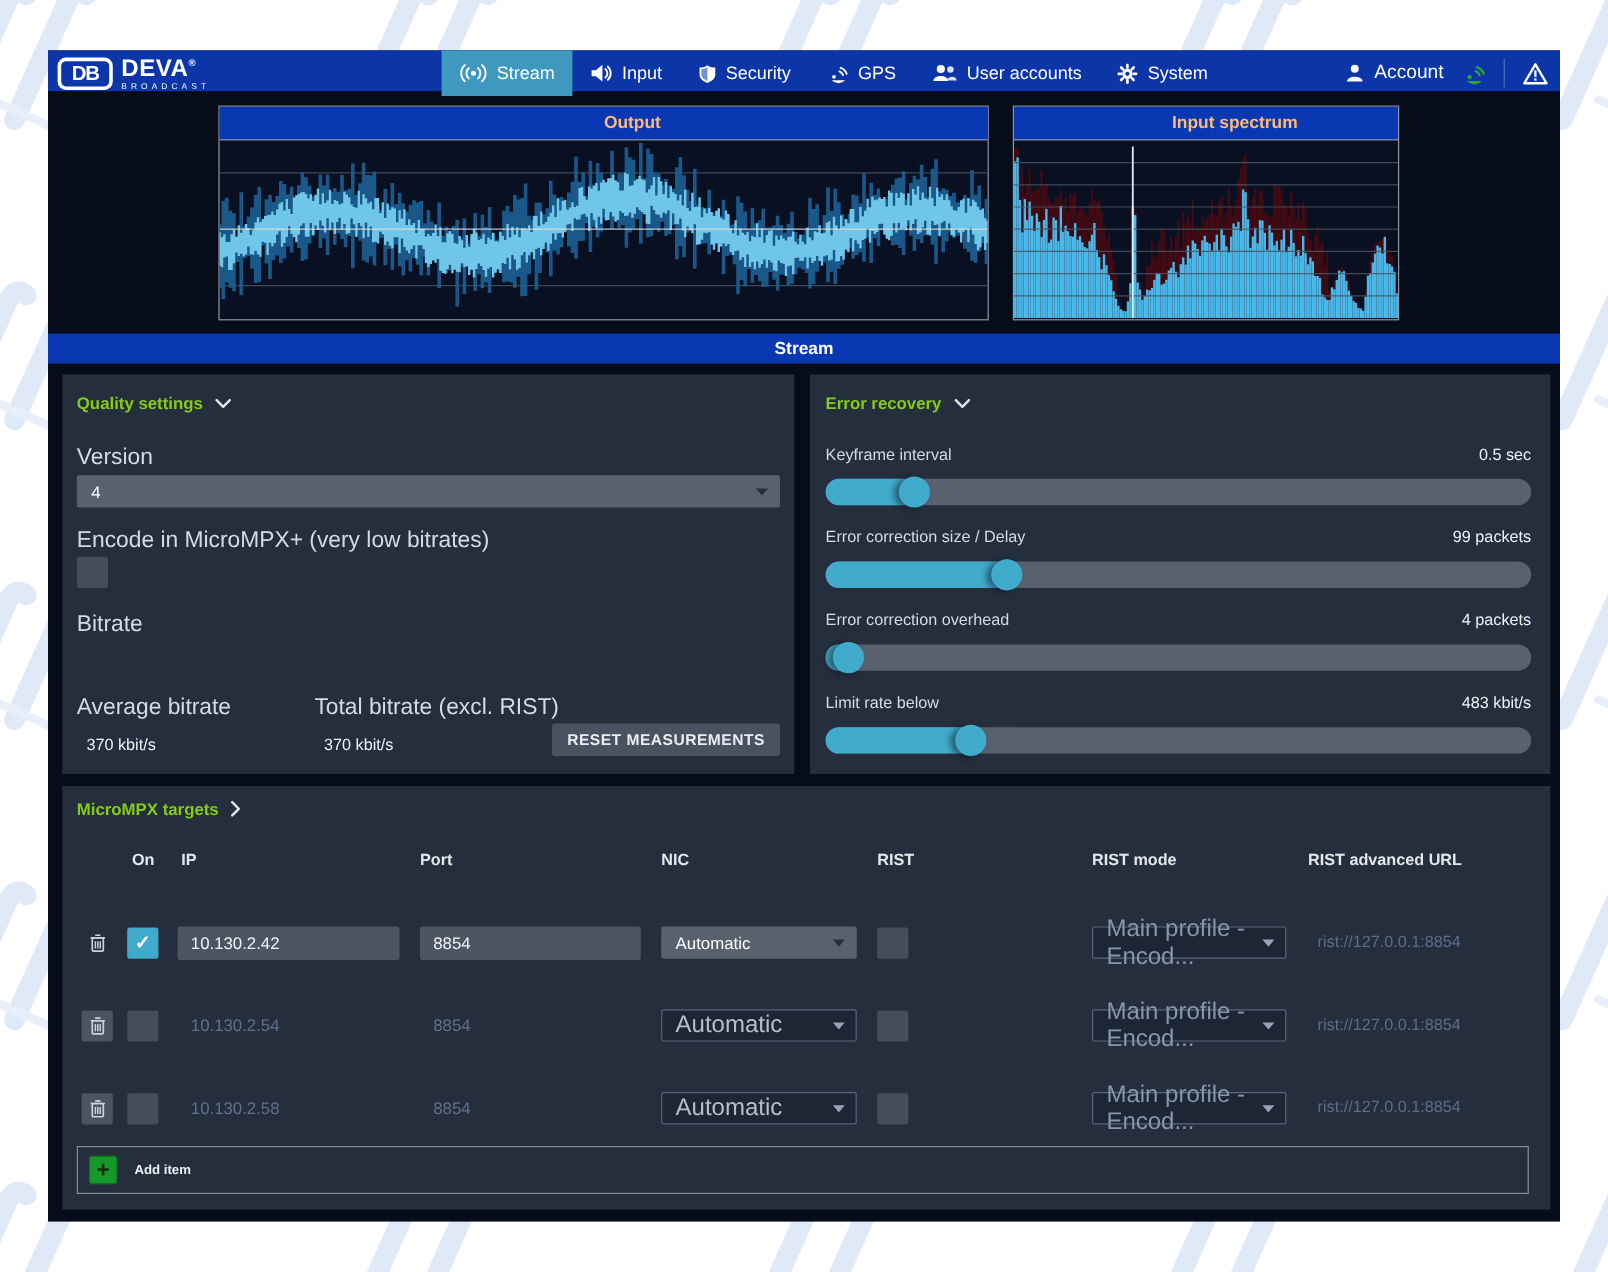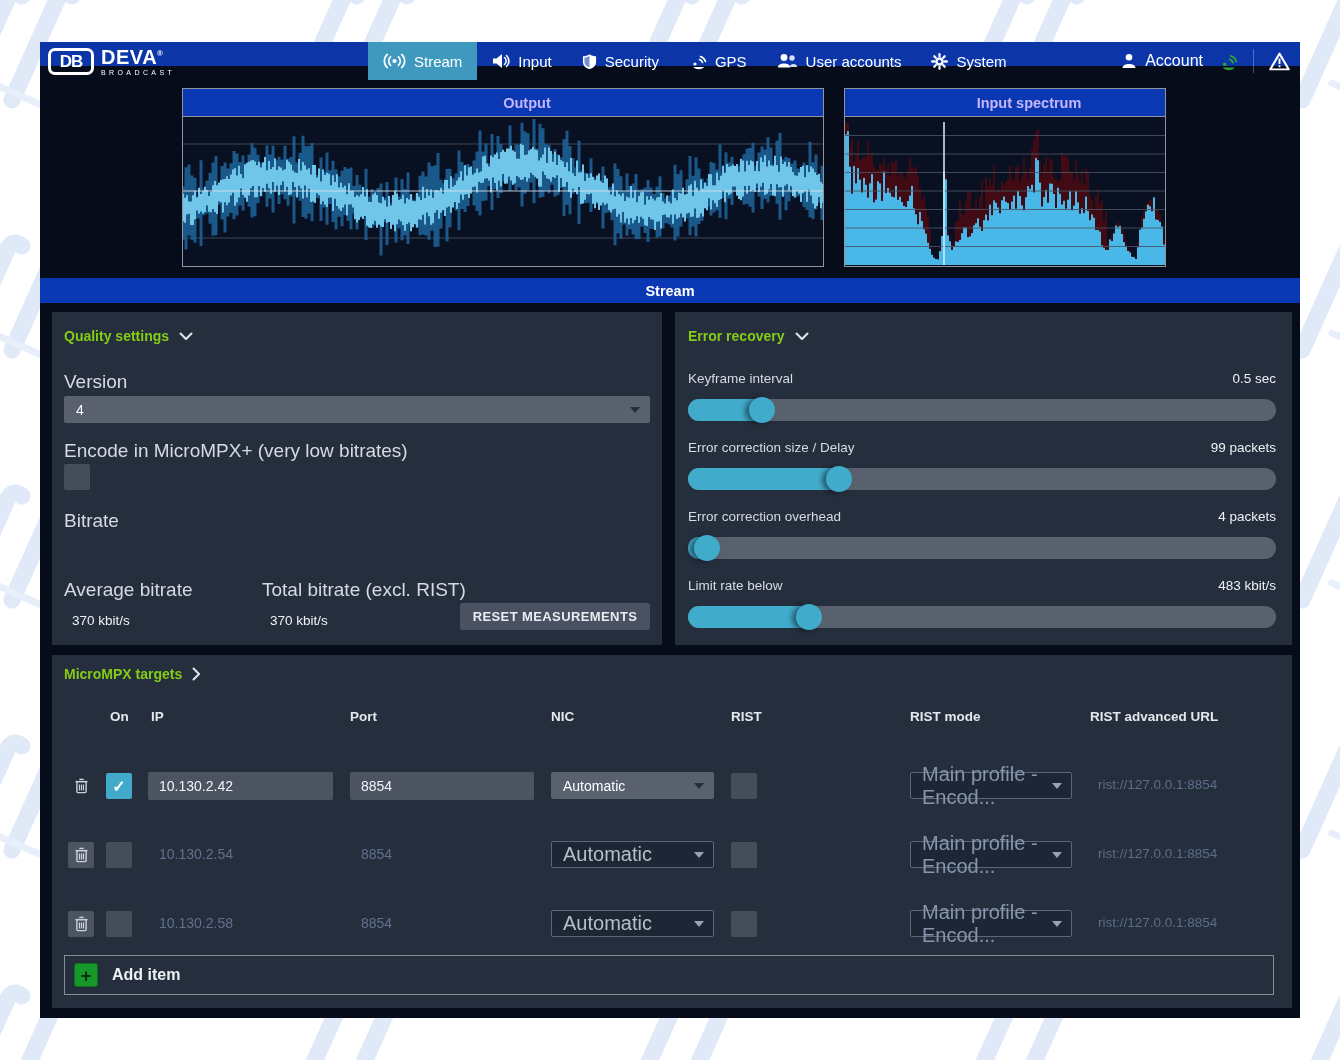--- a/index.html
+++ b/index.html
@@ -11,21 +11,21 @@
   }
   
   #watermarks { position:absolute; inset:0; z-index:0; }
   .wm { position:absolute; width:150px; height:170px; }
   
   .app {
     position:absolute; left:40px; top:42px; width:1260px; height:976px;
     background:#060c19; z-index:1;
   }
   
-  .navbar { position:absolute; left:0; top:0; width:100%; height:24px; background:#0c36a8; }
+  .navbar { position:absolute; left:0; top:0; width:100%; height:34px; background:#0c36a8; }
   .brand { position:absolute; left:8px; top:5px; display:flex; align-items:center; gap:7px; }
   .logo-box {
     width:46px; height:27px; border:3px solid #fff; border-radius:7px;
     display:flex; align-items:center; justify-content:center;
     color:#fff; font-weight:bold; font-size:17px; letter-spacing:-1px;
   }
   .brand-text { display:flex; flex-direction:column; line-height:1; }
   .brand-name { color:#fff; font-weight:bold; font-size:20px; letter-spacing:.5px; }
   .brand-name sup { font-size:8px; }
   .brand-sub { color:#fff; font-size:7px; letter-spacing:3.4px; margin-top:2px; }
@@ -37,21 +37,21 @@
   .nav-tab.active { background:#3f99bf; }
   .nav-tab svg, .nav-right svg { display:block; }
   .nav-right { position:absolute; right:10px; top:0; height:38px; display:flex; align-items:center; gap:15px; }
   .nav-account { display:flex; align-items:center; gap:8px; color:#fff; font-size:16px; cursor:pointer;text-align:center; }
   .nav-divider { width:1px; height:24px; background:rgba(255,255,255,.28); }
   
   .display { position:absolute; border:1px solid #8f959e; background:#081022; }
   #output-display { left:142px; top:46px; width:642px; height:179px; }
   #input-display  { left:804px; top:46px; width:322px; height:179px; }
   .display-header {
-    height:28px; background:#0a38b2; color:#c4b5fd; font-weight:bold; font-size:14.5px;
+    height:28px; background:#0a38b2; color:#fdba74; font-weight:bold; font-size:14.5px;
     display:flex; align-items:center; justify-content:center;
     border-bottom:1px solid #8f959e;
     padding-left:48px;
   }
   .display-body { position:relative; height:148px; }
   .display-body svg { position:absolute; inset:0; }
   
   .stream-bar {
     position:absolute; left:0; top:236px; width:100%; height:25px; background:#0a38b2;
     color:#fff; font-weight:bold; font-size:14.5px;
@@ -127,21 +127,21 @@
   .add-row {
     position:absolute; left:12px; top:300px; width:1210px; height:40px;
     border:1px solid #858c99; display:flex; align-items:center; gap:14px; padding-left:9px;
     cursor:pointer;
   }
   .add-plus {
     width:24px; height:24px; background:#17982a; border:1px solid #0d6e1c; border-radius:3px;
     color:#09300f; font-size:19px; font-weight:bold; line-height:1;
     display:flex; align-items:center; justify-content:center;
   }
-  .add-label { color:#eef1f4; font-weight:bold; font-size:16px; }
+  .add-label { color:#eef1f4; font-weight:bold; font-size:11px; }
 </style>
 </head>
 <body>
 
 <div id="watermarks">
     <div class="wm" style="left: -60px; top: -50px;"><svg width="150" height="170" viewBox="0 0 150 170">
         <g stroke="#dfe9f8" stroke-width="17" stroke-linecap="round" fill="none">
           <path d="M22 150 L66 52 Q72 38 82 46"></path>
           <path d="M72 150 L116 52 Q122 38 132 46"></path>
         </g>

